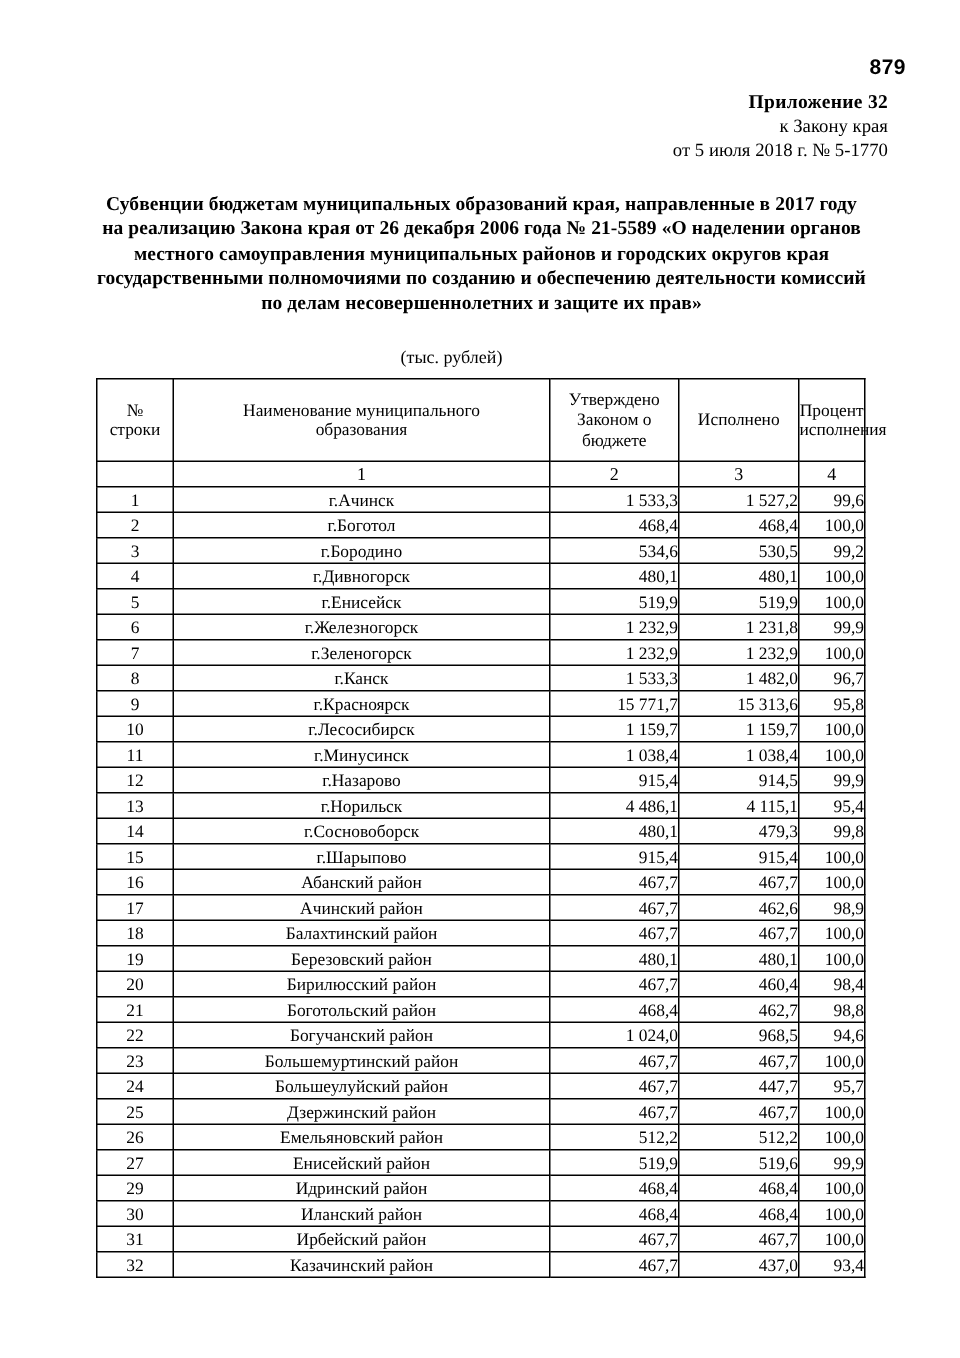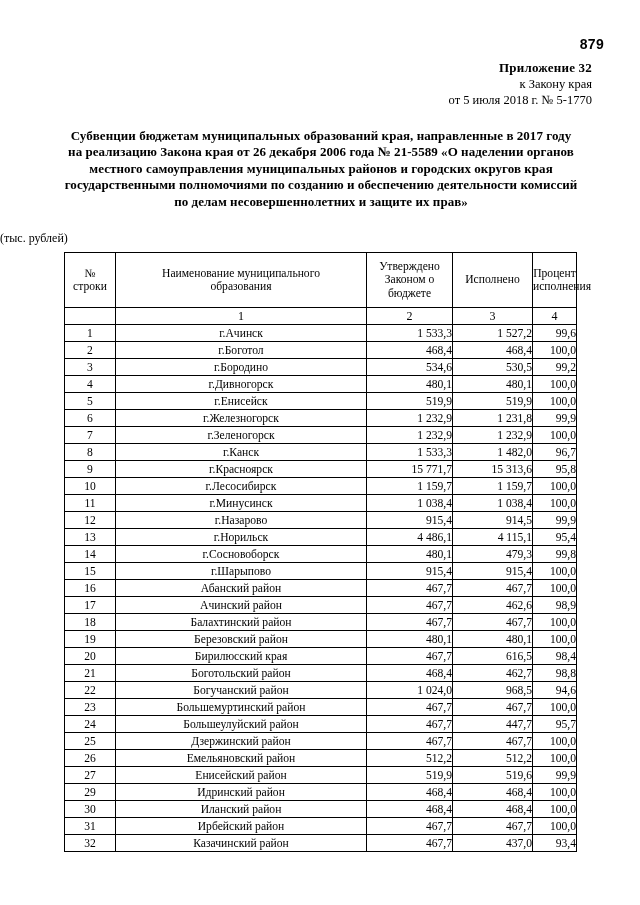--- a/index.html
+++ b/index.html
@@ -65,22 +65,23 @@
   .doc-title div {
     white-space: nowrap;
   }
 
   
   .units-note {
     position: absolute;
     top: 231px;
     left: 0;
     width: 578px;
-    text-align: left;
+    text-align: center;
     font-size: 12px;
+    padding-left: 12px;
   }
 
   
   table.main-table {
     position: absolute;
     top: 252px;
     left: 64px;
     width: 512px;
     border-collapse: collapse;
     table-layout: fixed;
@@ -317,23 +318,23 @@
         </tr>
         <tr>
           <td class="c-num">19</td>
           <td class="c-name">Березовский район</td>
           <td class="c-val">480,1</td>
           <td class="c-val">480,1</td>
           <td class="c-val">100,0</td>
         </tr>
         <tr>
           <td class="c-num">20</td>
-          <td class="c-name">Бирилюсский края</td>
-          <td class="c-val">467,7</td>
-          <td class="c-val">616,5</td>
+          <td class="c-name">Бирилюсский район</td>
+          <td class="c-val">467,7</td>
+          <td class="c-val">460,4</td>
           <td class="c-val">98,4</td>
         </tr>
         <tr>
           <td class="c-num">21</td>
           <td class="c-name">Боготольский район</td>
           <td class="c-val">468,4</td>
           <td class="c-val">462,7</td>
           <td class="c-val">98,8</td>
         </tr>
         <tr>

